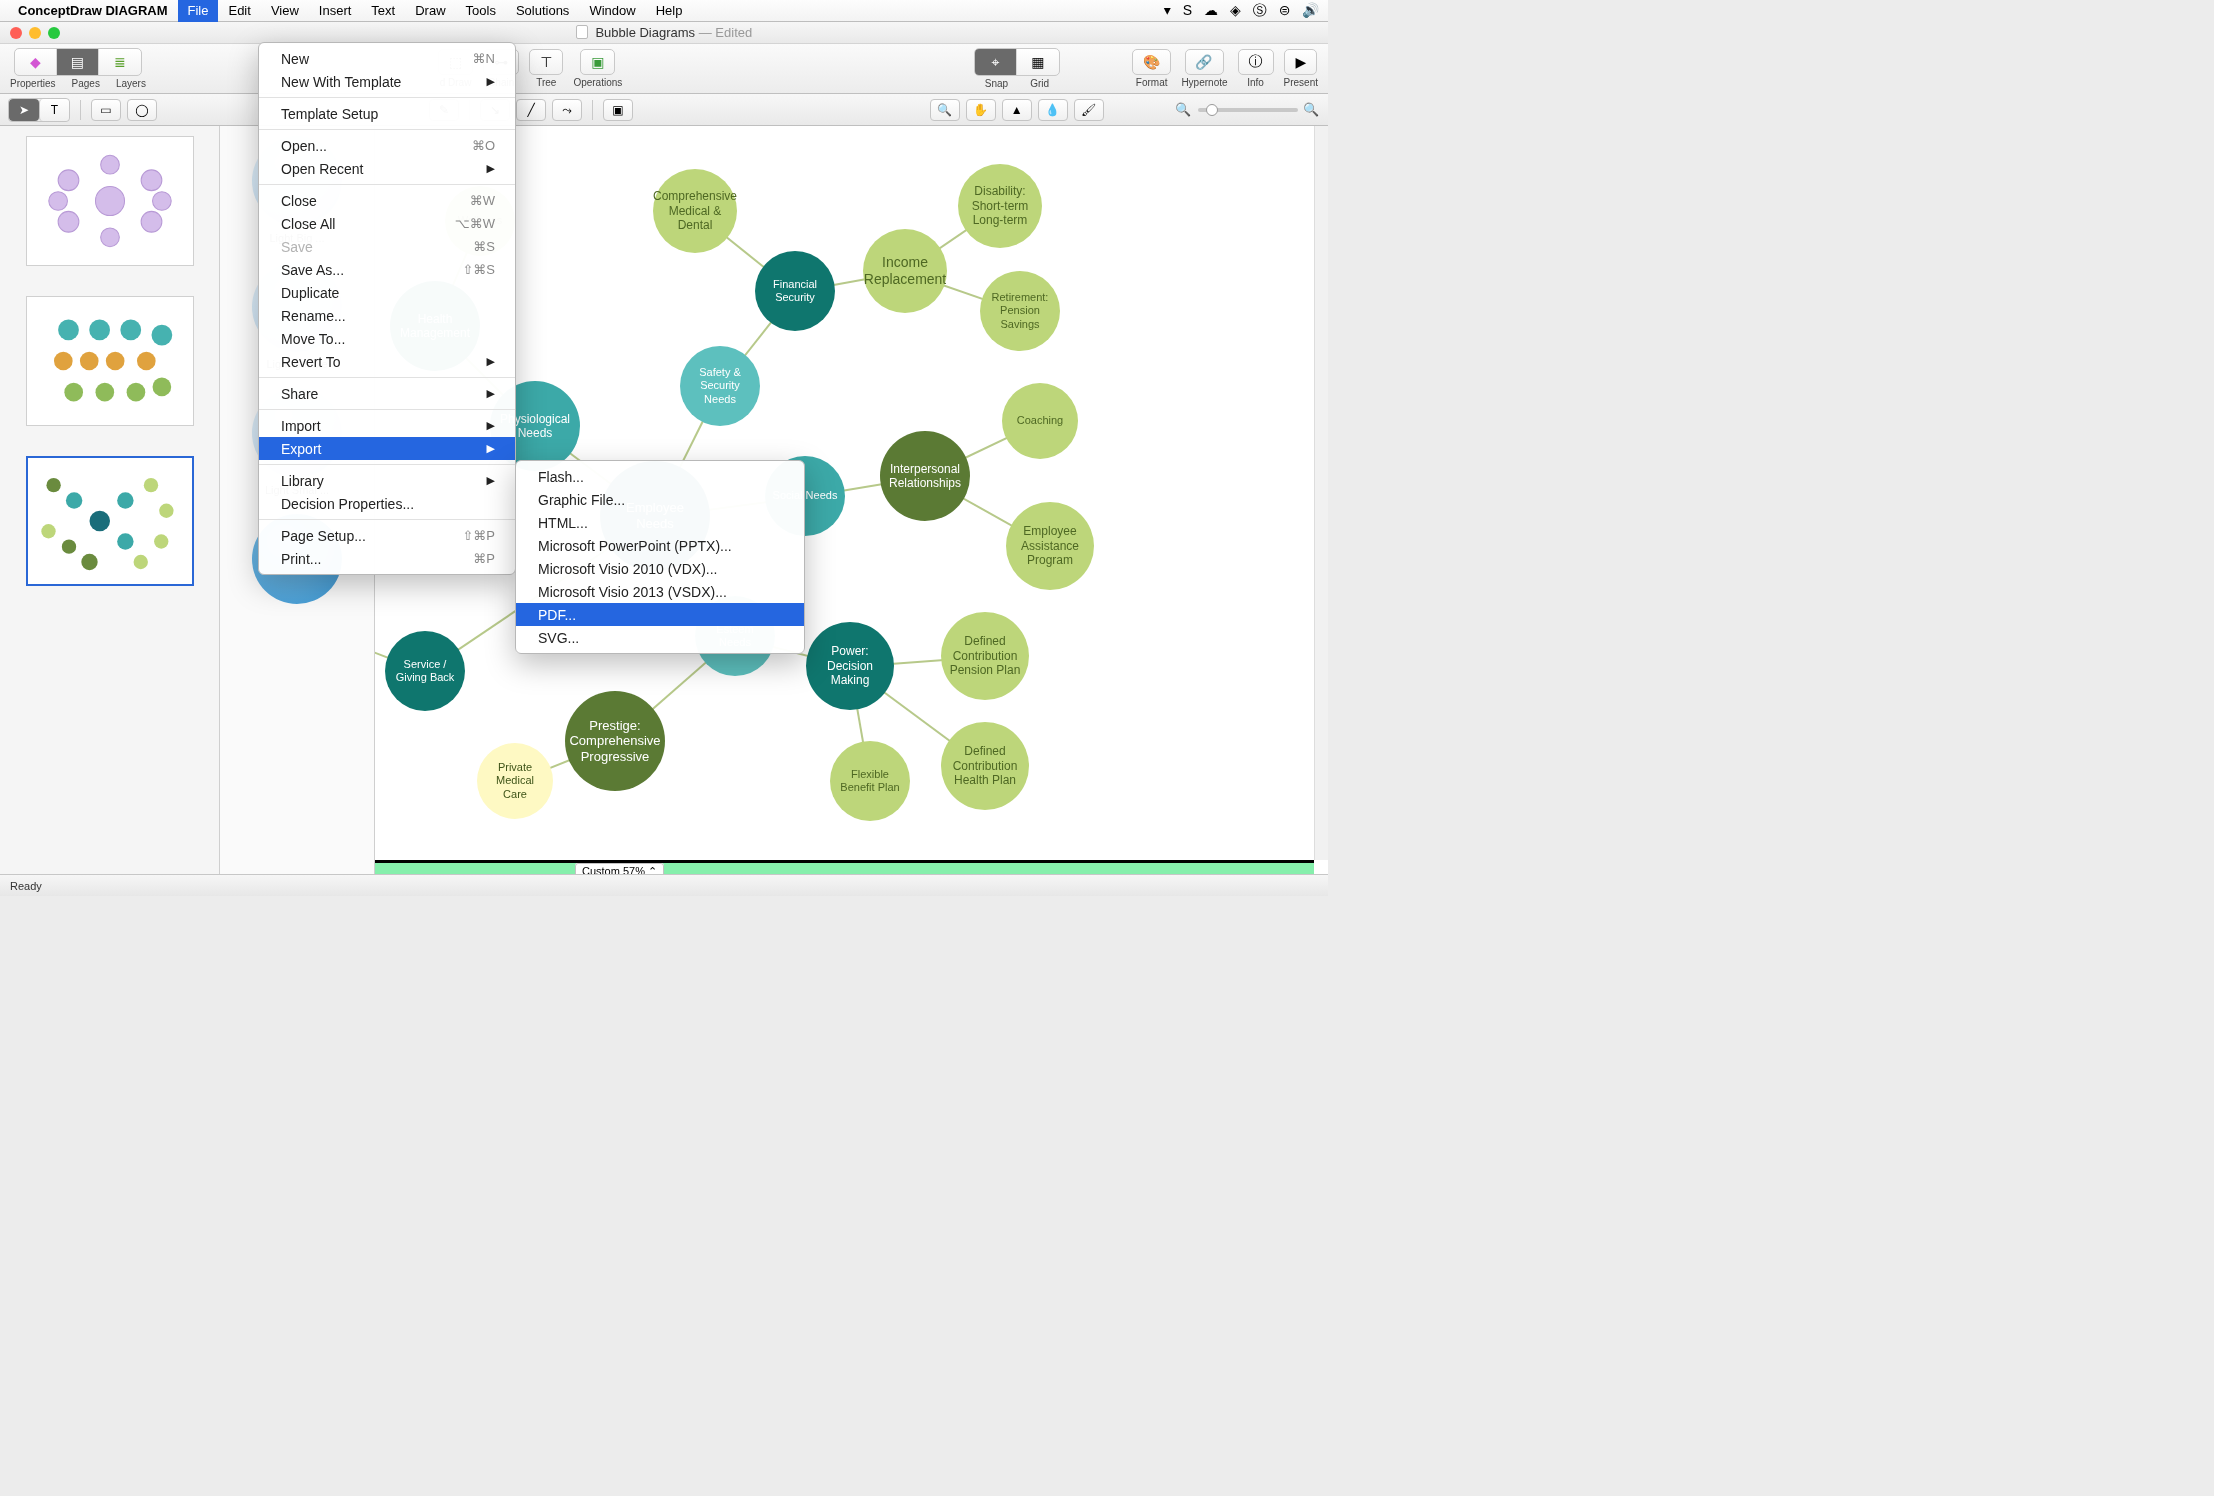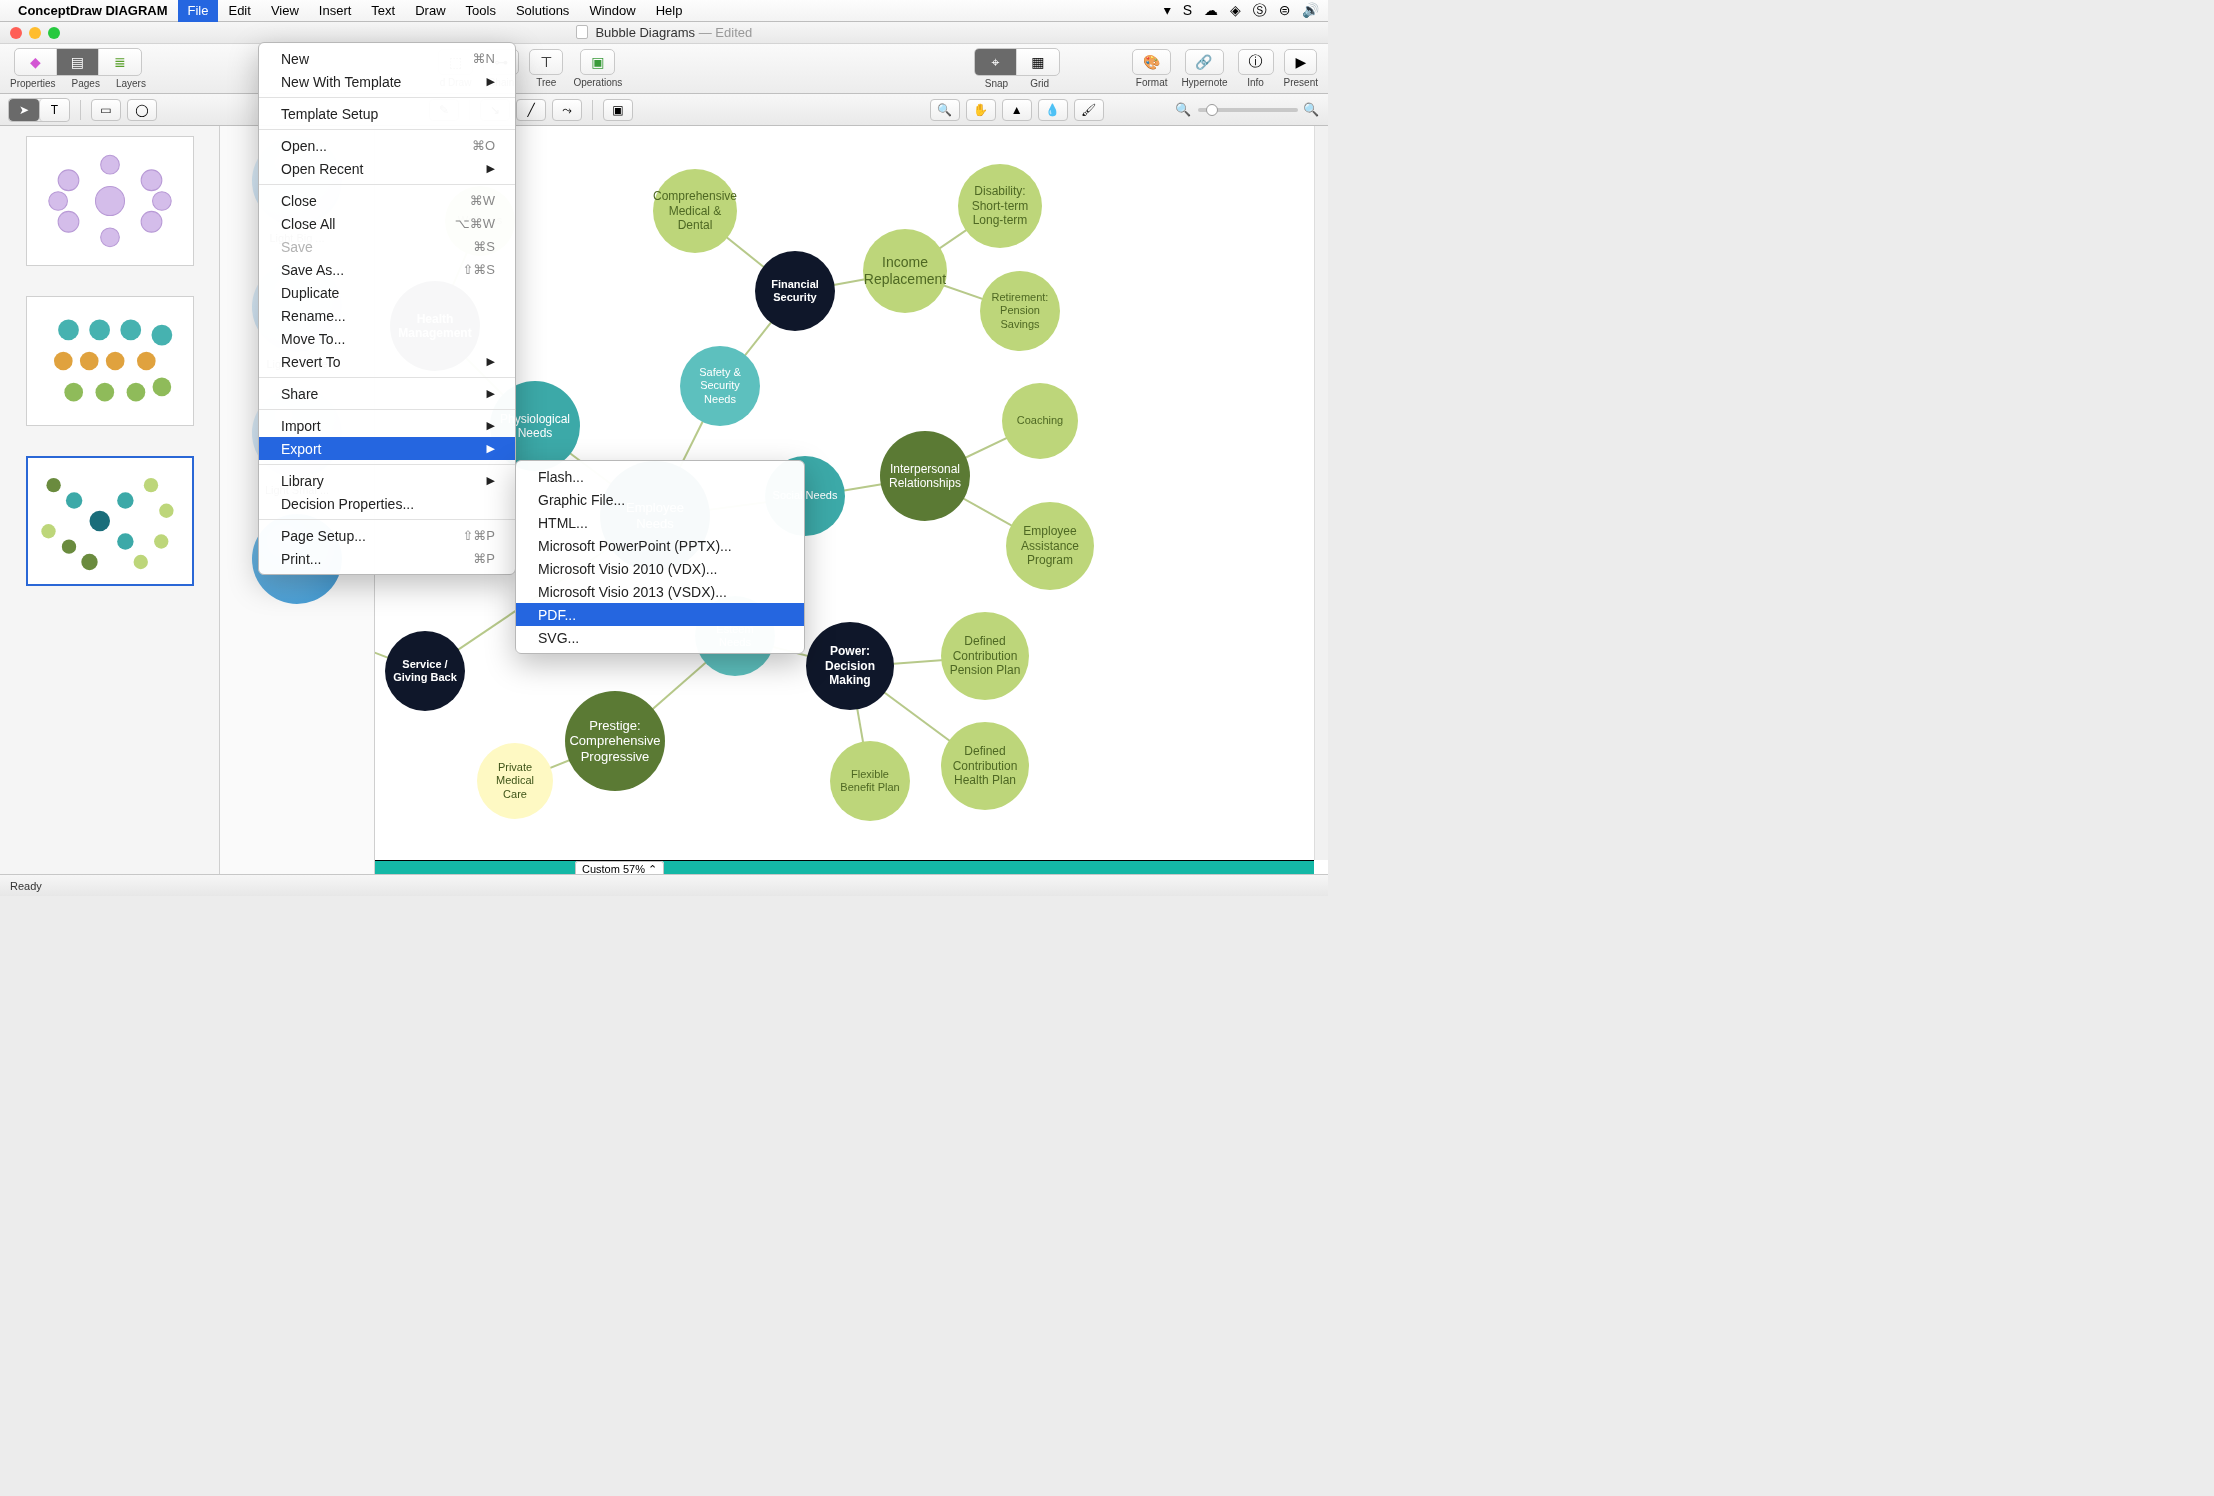--- a/index.html
+++ b/index.html
@@ -36,21 +36,21 @@
 .thumb svg{width:100%;height:100%;}
 .lib-panel{width:155px;background:#fafafa;border-right:1px solid #cfcfcf;overflow:hidden;padding:10px 6px;}
 .lib-item{display:flex;flex-direction:column;align-items:center;gap:6px;margin-bottom:18px;}
 .lib-circle{width:90px;height:90px;border-radius:50%;}
 .lib-label{font-size:11px;color:#333;}
 .canvas{flex:1;background:#fff;position:relative;overflow:hidden;}
 .bubble{position:absolute;border-radius:50%;display:flex;align-items:center;justify-content:center;text-align:center;color:#fff;font-size:12px;line-height:1.2;padding:6px;}
 .c-teal-d{background:#1a6d7a;}
 .c-teal{background:#3ca9a8;}
 .c-teal-l{background:#5dc0be;}
-.c-olive{background:#0f172a;font-weight:bold;}
+.c-olive{background:#0f766e;}
 .c-olive-d{background:#5b7a34;}
 .c-lime{background:#bdd67a;color:#4e6823;}
 .c-lime-d{background:#fef9c3;color:#3e5418;}
 .line{position:absolute;background:#b7c98a;height:2px;transform-origin:left center;z-index:0;}
 .bubble{z-index:1;}
 .statusbar{height:22px;background:linear-gradient(#f6f6f6,#e7e7e7);border-top:1px solid #c7c7c7;display:flex;align-items:center;padding:0 10px;font-size:11px;color:#333;}
 .zoom-sel{margin-left:200px;border:1px solid #c3c3c3;border-radius:3px;padding:1px 6px;font-size:11px;background:#fff;}
 
 .menu{position:absolute;background:rgba(255,255,255,0.97);border:1px solid #b8b8b8;border-radius:6px;box-shadow:0 10px 30px rgba(0,0,0,0.25);padding:4px 0;z-index:100;margin-top:20px;}
 .menu-item{height:23px;padding:0 20px 0 22px;display:flex;align-items:center;justify-content:space-between;font-size:14px;color:#222;gap:30px;white-space:nowrap;}
@@ -59,21 +59,21 @@
 .menu-item .sc{color:#888;font-size:13px;}
 .menu-item .arrow{font-size:11px;}
 .menu-sep{height:1px;background:#e1e1e1;margin:4px 0;}
 .submenu{left:515px;top:440px;width:290px;}
 .mainmenu{left:258px;top:22px;width:258px;}
 
 .zoom-ctrl{display:flex;align-items:center;gap:6px;}
 .slider{width:100px;height:4px;background:#c8c8c8;border-radius:2px;position:relative;}
 .slider .knob{width:12px;height:12px;background:#fff;border:1px solid #999;border-radius:50%;position:absolute;top:-4px;left:8px;}
 .canvas-inner{position:absolute;inset:0;}
-.scrollbar-b{position:absolute;bottom:0;left:0;right:14px;height:14px;background:#14b8a6;border-top:1px solid #000000;}
+.scrollbar-b{position:absolute;bottom:0;left:0;right:14px;height:14px;background:#86efac;border-top:3px solid #000000;}
 .scrollbar-r{position:absolute;right:0;top:0;bottom:14px;width:14px;background:#f1f1f1;border-left:1px solid #ddd;}
 </style>
 </head>
 <body>
 
 <div class="menubar">
   <span class="apple"></span>
   <span class="app-name">ConceptDraw DIAGRAM</span>
   <span id="menubar-items" style="display: inline-flex;">
       <span class="mitem active">File</span>

